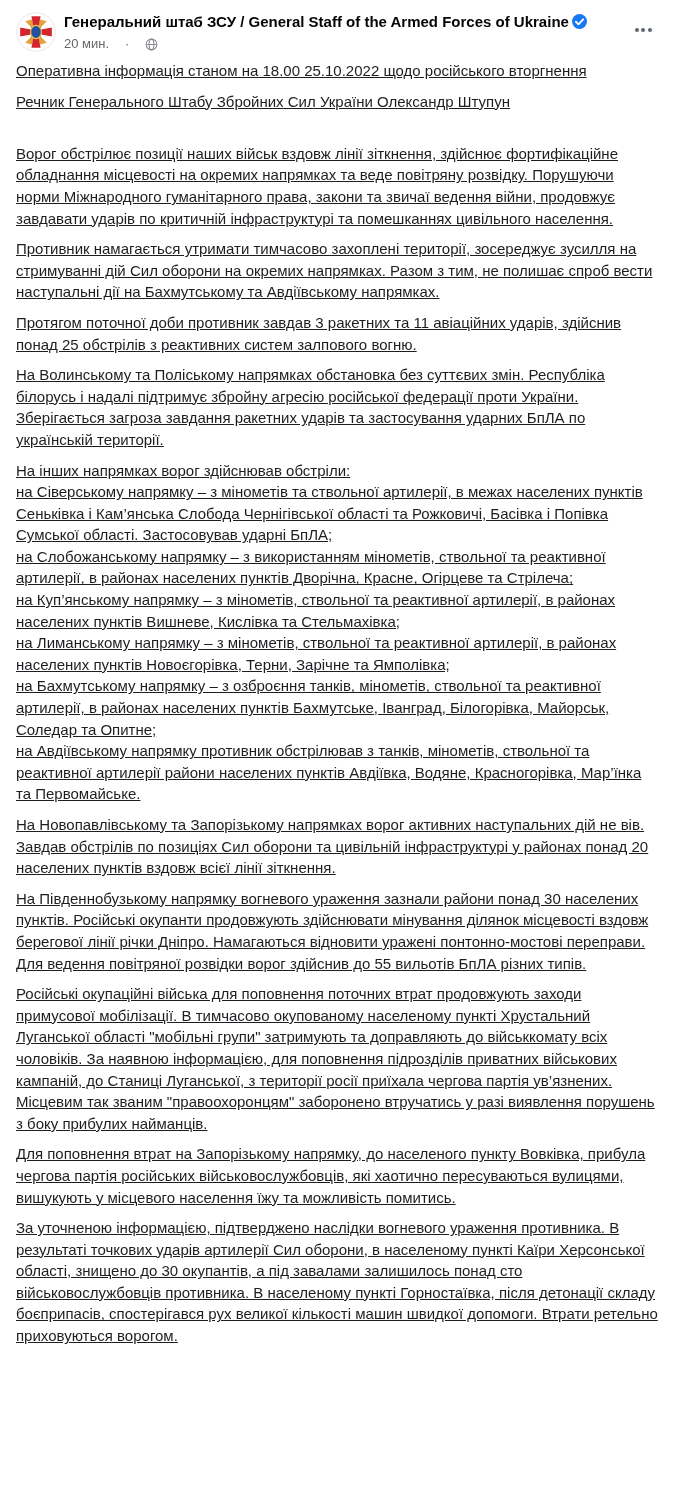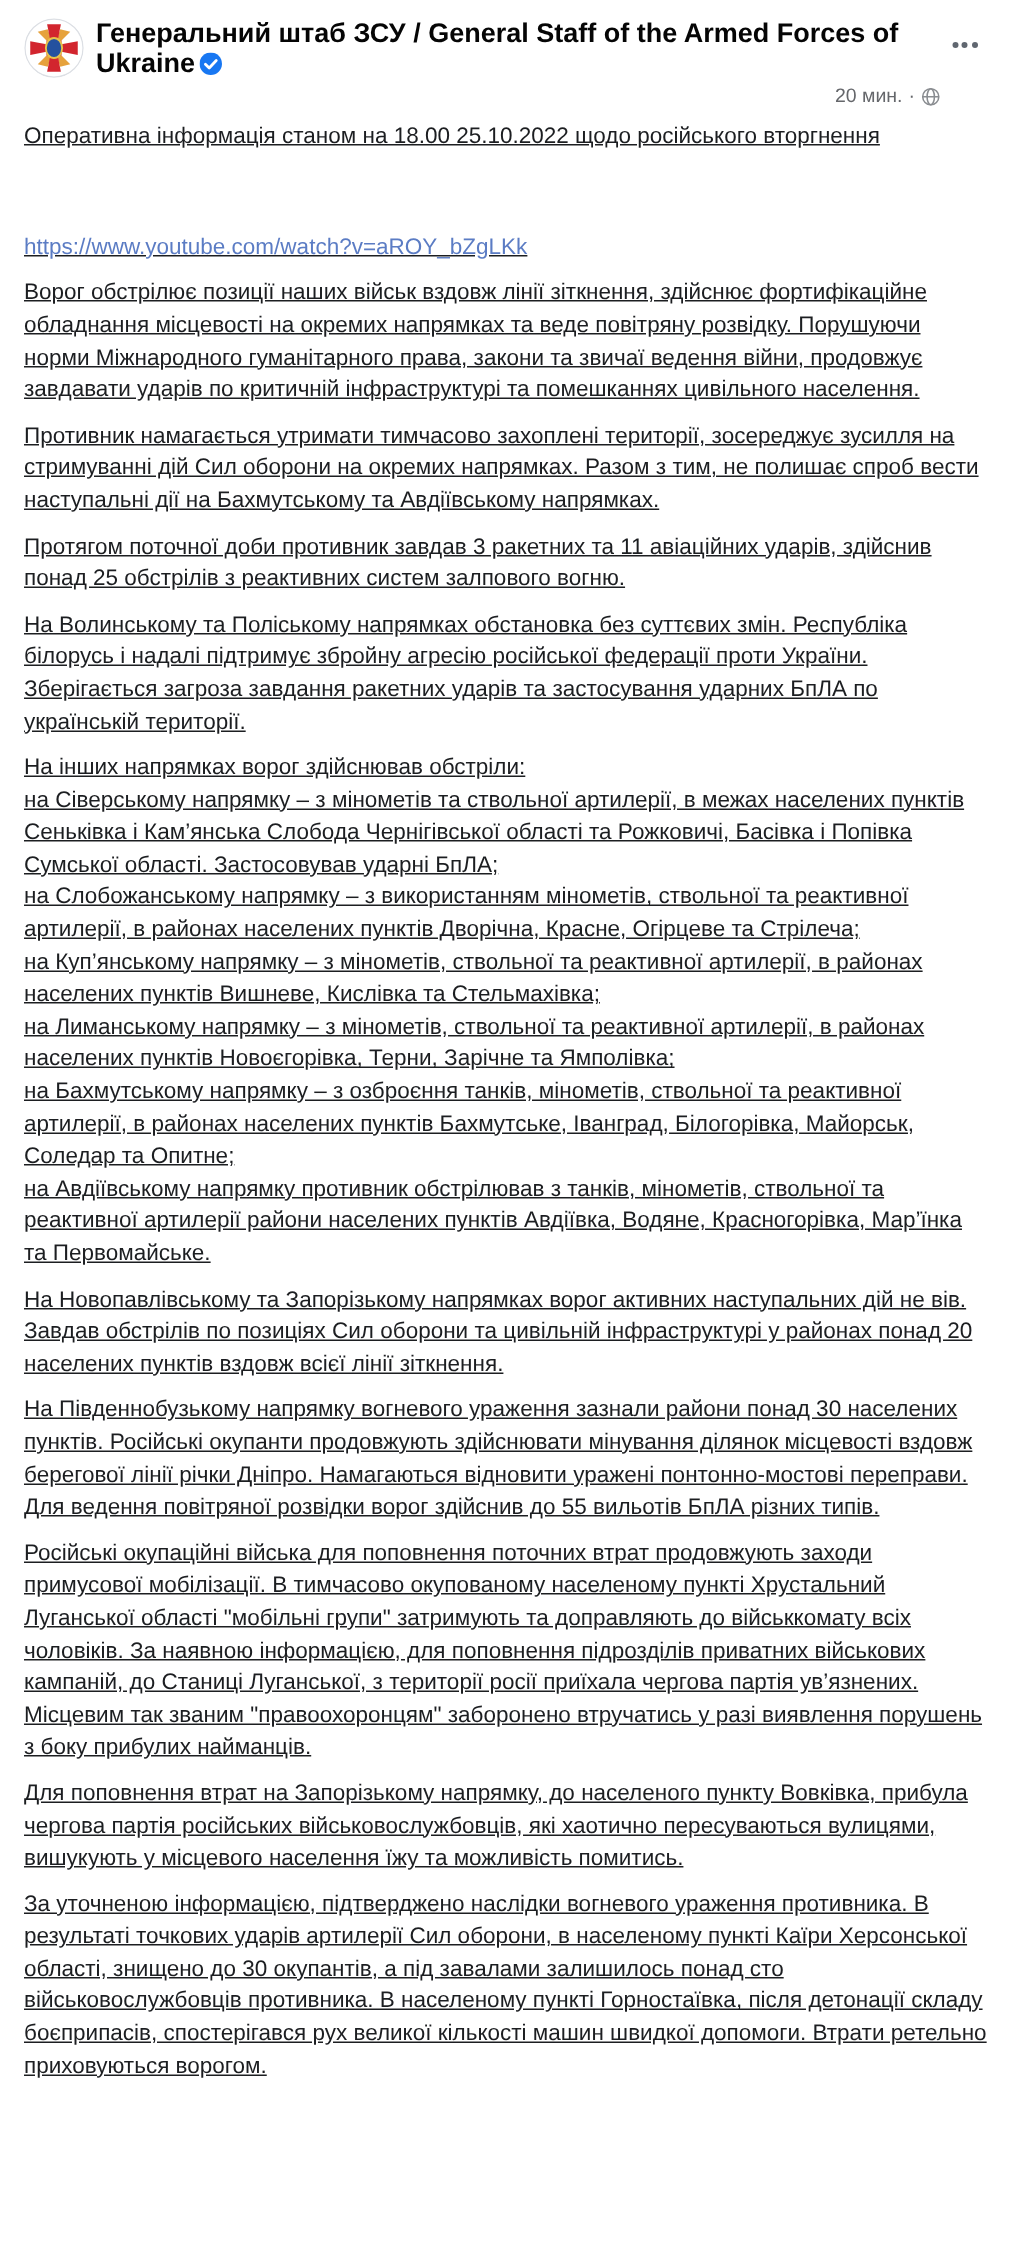--- a/index.html
+++ b/index.html
@@ -5,23 +5,23 @@
   * { box-sizing: border-box; }
   html, body { margin: 0; padding: 0; background: #ffffff; }
   body { font-family: "Liberation Sans", sans-serif; }
   .post { width: 675px; background: #fff; }
 
   
   .post-header { display: flex; align-items: flex-start; padding: 12px 16px 4px 16px; }
   .avatar { width: 40px; height: 40px; flex: 0 0 40px; border-radius: 50%; overflow: hidden; cursor: pointer; }
   .avatar svg { display: block; width: 40px; height: 40px; }
   .head-text { flex: 1 1 auto; margin-left: 8px; min-width: 0; }
-  .page-name { font-size: 18px; font-weight: 700; color: #050505; line-height: 20px; cursor: pointer; }
+  .page-name { font-size: 15px; font-weight: 700; color: #050505; line-height: 20px; cursor: pointer; }
   .page-name .vbadge { display: inline-block; vertical-align: -2px; margin-left: 3px; }
-  .meta { display: flex; align-items: center; gap: 4px; margin-top: 2px; font-size: 13px; color: #65676b; line-height: 16px; justify-content: flex-end; }
+  .meta { display: flex; align-items: center; gap: 16px; margin-top: 2px; font-size: 13px; color: #65676b; line-height: 16px; }
   .meta .timestamp { cursor: pointer; }
   .meta .sep { color: #65676b; }
   .more-btn { flex: 0 0 auto; width: 32px; height: 32px; margin-top: 2px; border-radius: 50%; display: flex; align-items: center; justify-content: center; gap: 2.5px; cursor: pointer; }
   .more-btn .dot { width: 4px; height: 4px; border-radius: 50%; background: #606770; }
 
   
   .post-content { padding: 4px 16px 14px 16px; font-size: 15px; line-height: 1.44; color: #1c1e21; }
   .post-content p { margin: 0 0 9px 0; white-space: pre-line; text-decoration: underline; }
   .post-content p:last-child { margin-bottom: 0; }
   a.post-link { color: #5b7cc4; text-decoration: none; word-break: break-all; }
@@ -75,22 +75,21 @@
 
     <div class="more-btn">
       <span class="dot"></span>
       <span class="dot"></span>
       <span class="dot"></span>
     </div>
   </div>
 
   <div class="post-content">
     <p>Оперативна інформація станом на 18.00 25.10.2022 щодо російського вторгнення</p>
-    <p><br>
-      <a class="post-link" href="#" title="https://www.youtube.com/watch?v=aROY_bZgLKk">https://www.youtube.com/watch?v=aROY_bZgLKk</a>
+    <p><span>Речник Генерального Штабу Збройних Сил України Олександр Штупун</span><br>
     </p>
     <p>Ворог обстрілює позиції наших військ вздовж лінії зіткнення, здійснює фортифікаційне обладнання місцевості на окремих напрямках та веде повітряну розвідку. Порушуючи норми Міжнародного гуманітарного права, закони та звичаї ведення війни, продовжує завдавати ударів по критичній інфраструктурі та помешканнях цивільного населення.</p>
     <p>Противник намагається утримати тимчасово захоплені території, зосереджує зусилля на стримуванні дій Сил оборони на окремих напрямках. Разом з тим, не полишає спроб вести наступальні дії на Бахмутському та Авдіївському напрямках.</p>
     <p>Протягом поточної доби противник завдав 3 ракетних та 11 авіаційних ударів, здійснив понад 25 обстрілів з реактивних систем залпового вогню.</p>
     <p>На Волинському та Поліському напрямках обстановка без суттєвих змін. Республіка білорусь і надалі підтримує збройну агресію російської федерації проти України. Зберігається загроза завдання ракетних ударів та застосування ударних БпЛА по українській території.</p>
     <p>На інших напрямках ворог здійснював обстріли:
 на Сіверському напрямку – з мінометів та ствольної артилерії, в межах населених пунктів Сеньківка і Кам’янська Слобода Чернігівської області та Рожковичі, Басівка і Попівка Сумської області. Застосовував ударні БпЛА;
 на Слобожанському напрямку – з використанням мінометів, ствольної та реактивної артилерії, в районах населених пунктів Дворічна, Красне, Огірцеве та Стрілеча;
 на Куп’янському напрямку – з мінометів, ствольної та реактивної артилерії, в районах населених пунктів Вишневе, Кислівка та Стельмахівка;
 на Лиманському напрямку – з мінометів, ствольної та реактивної артилерії, в районах населених пунктів Новоєгорівка, Терни, Зарічне та Ямполівка;

